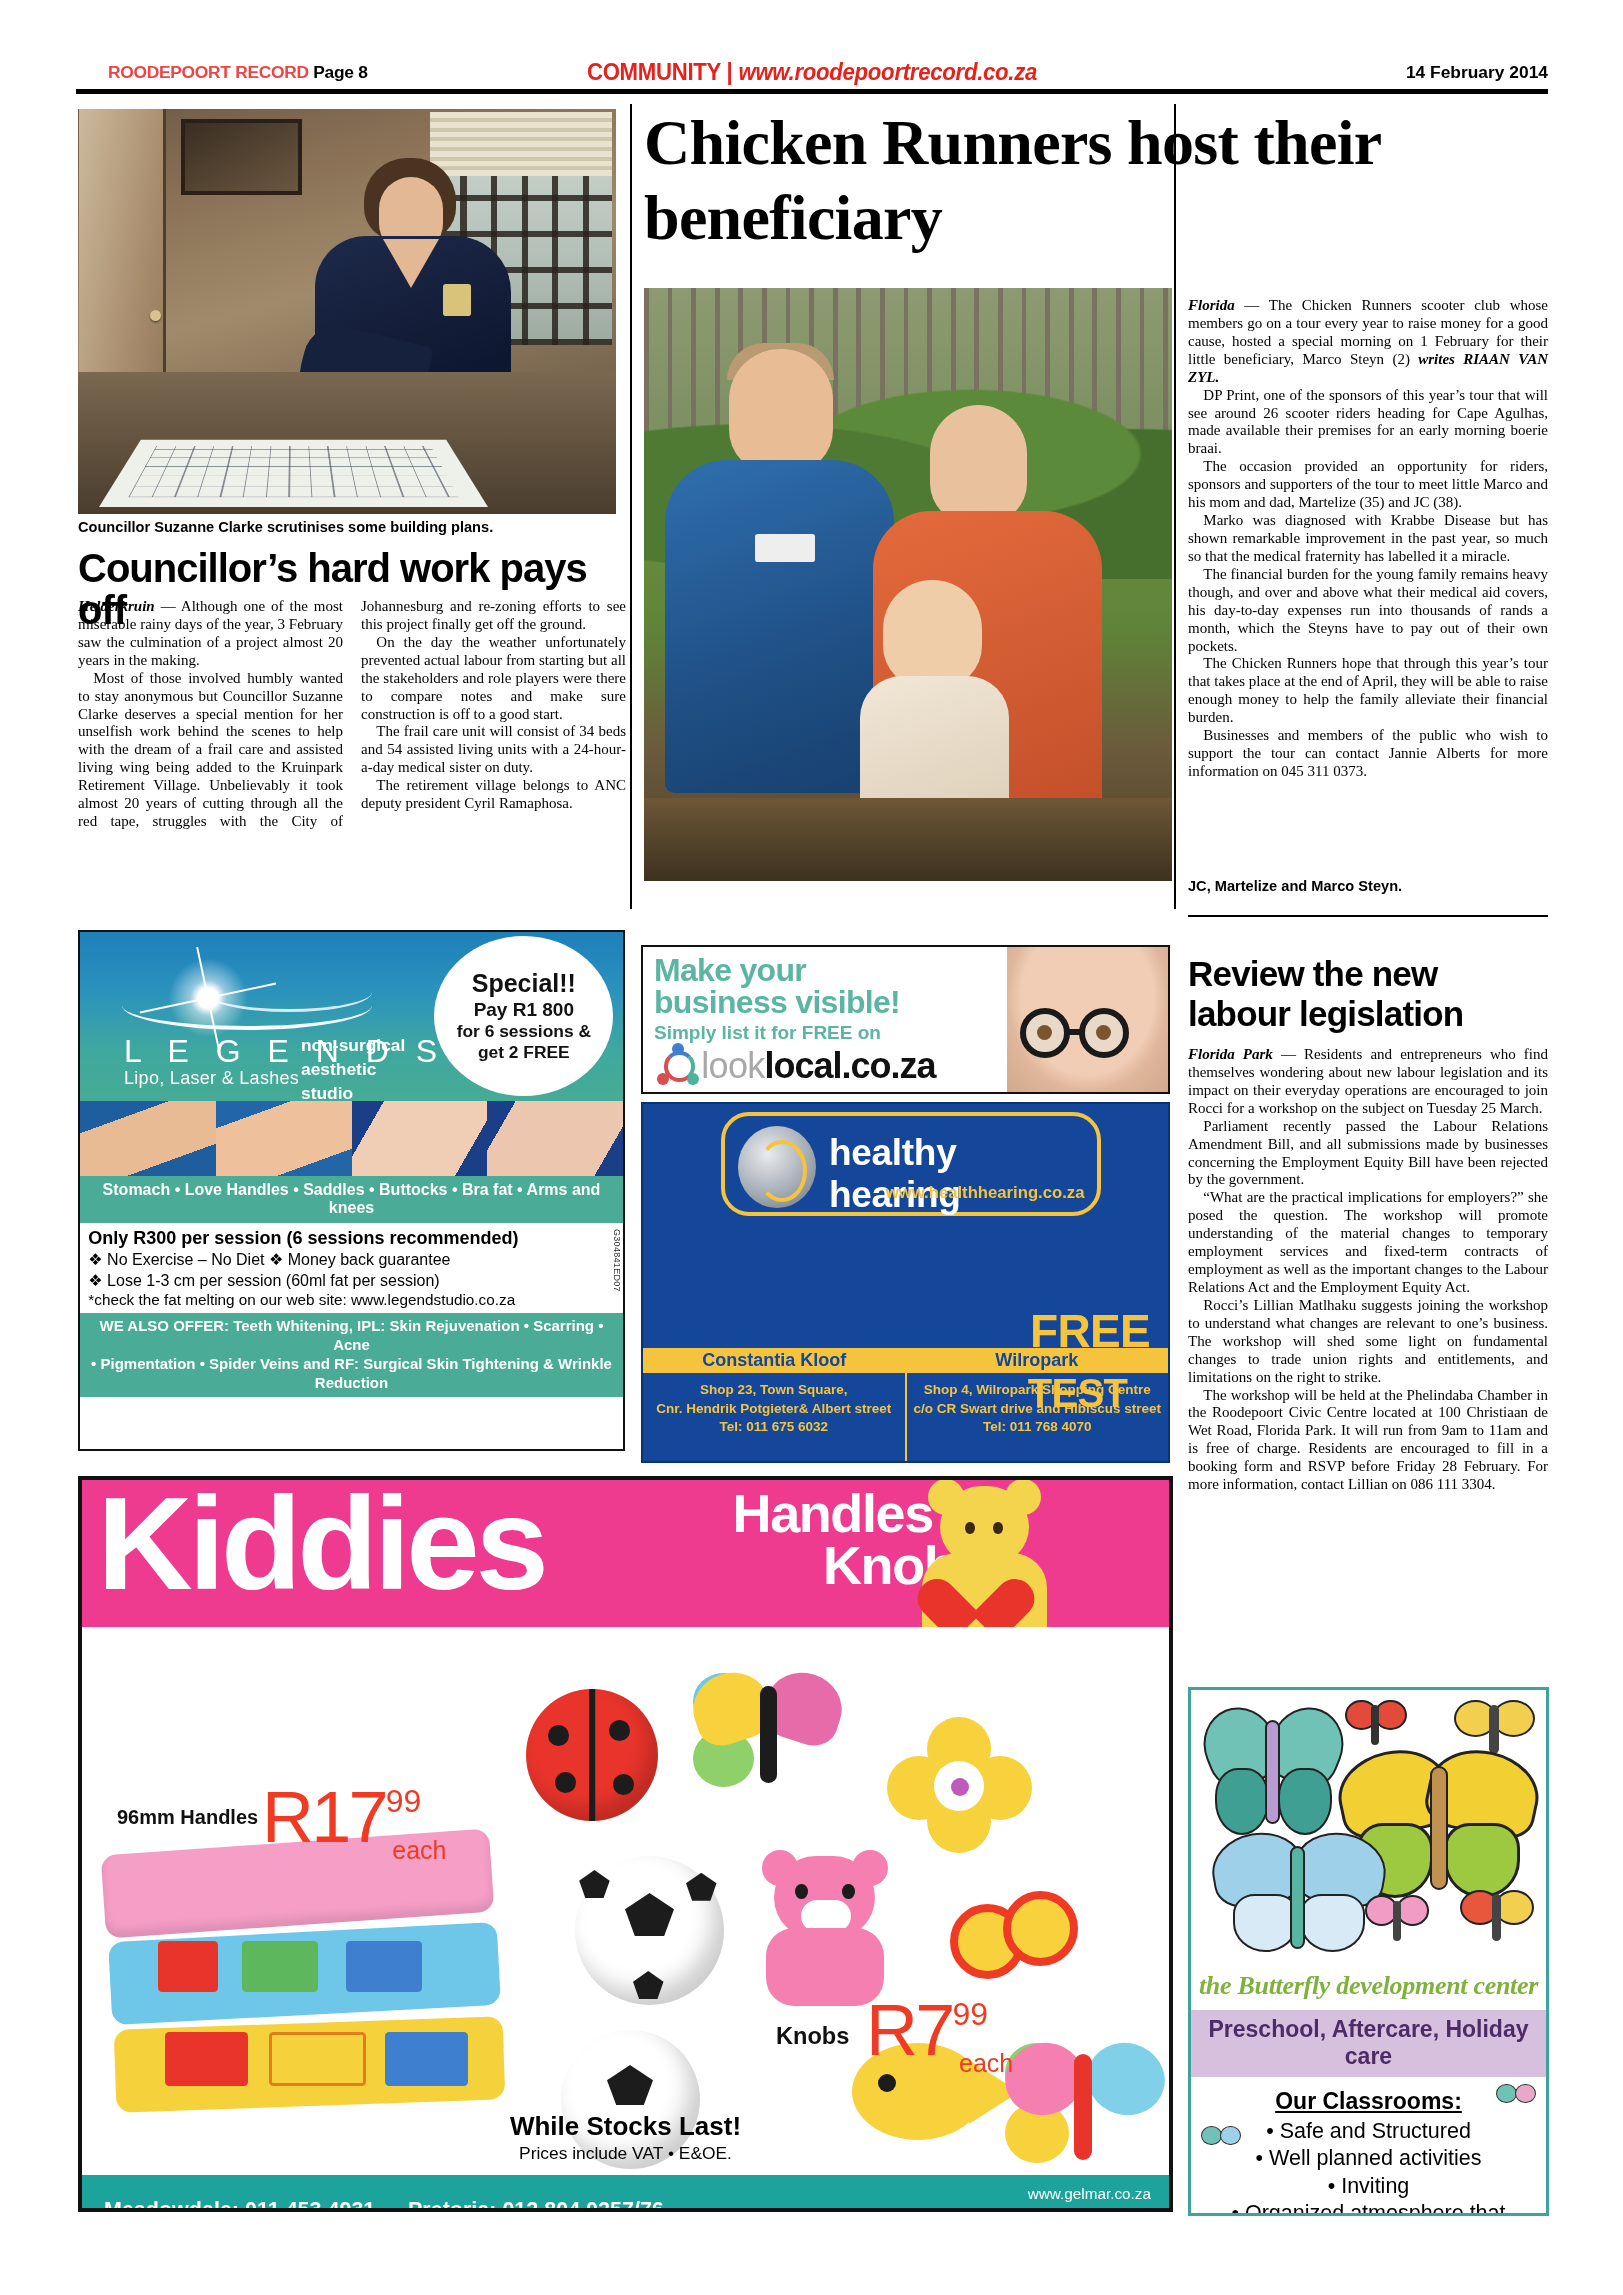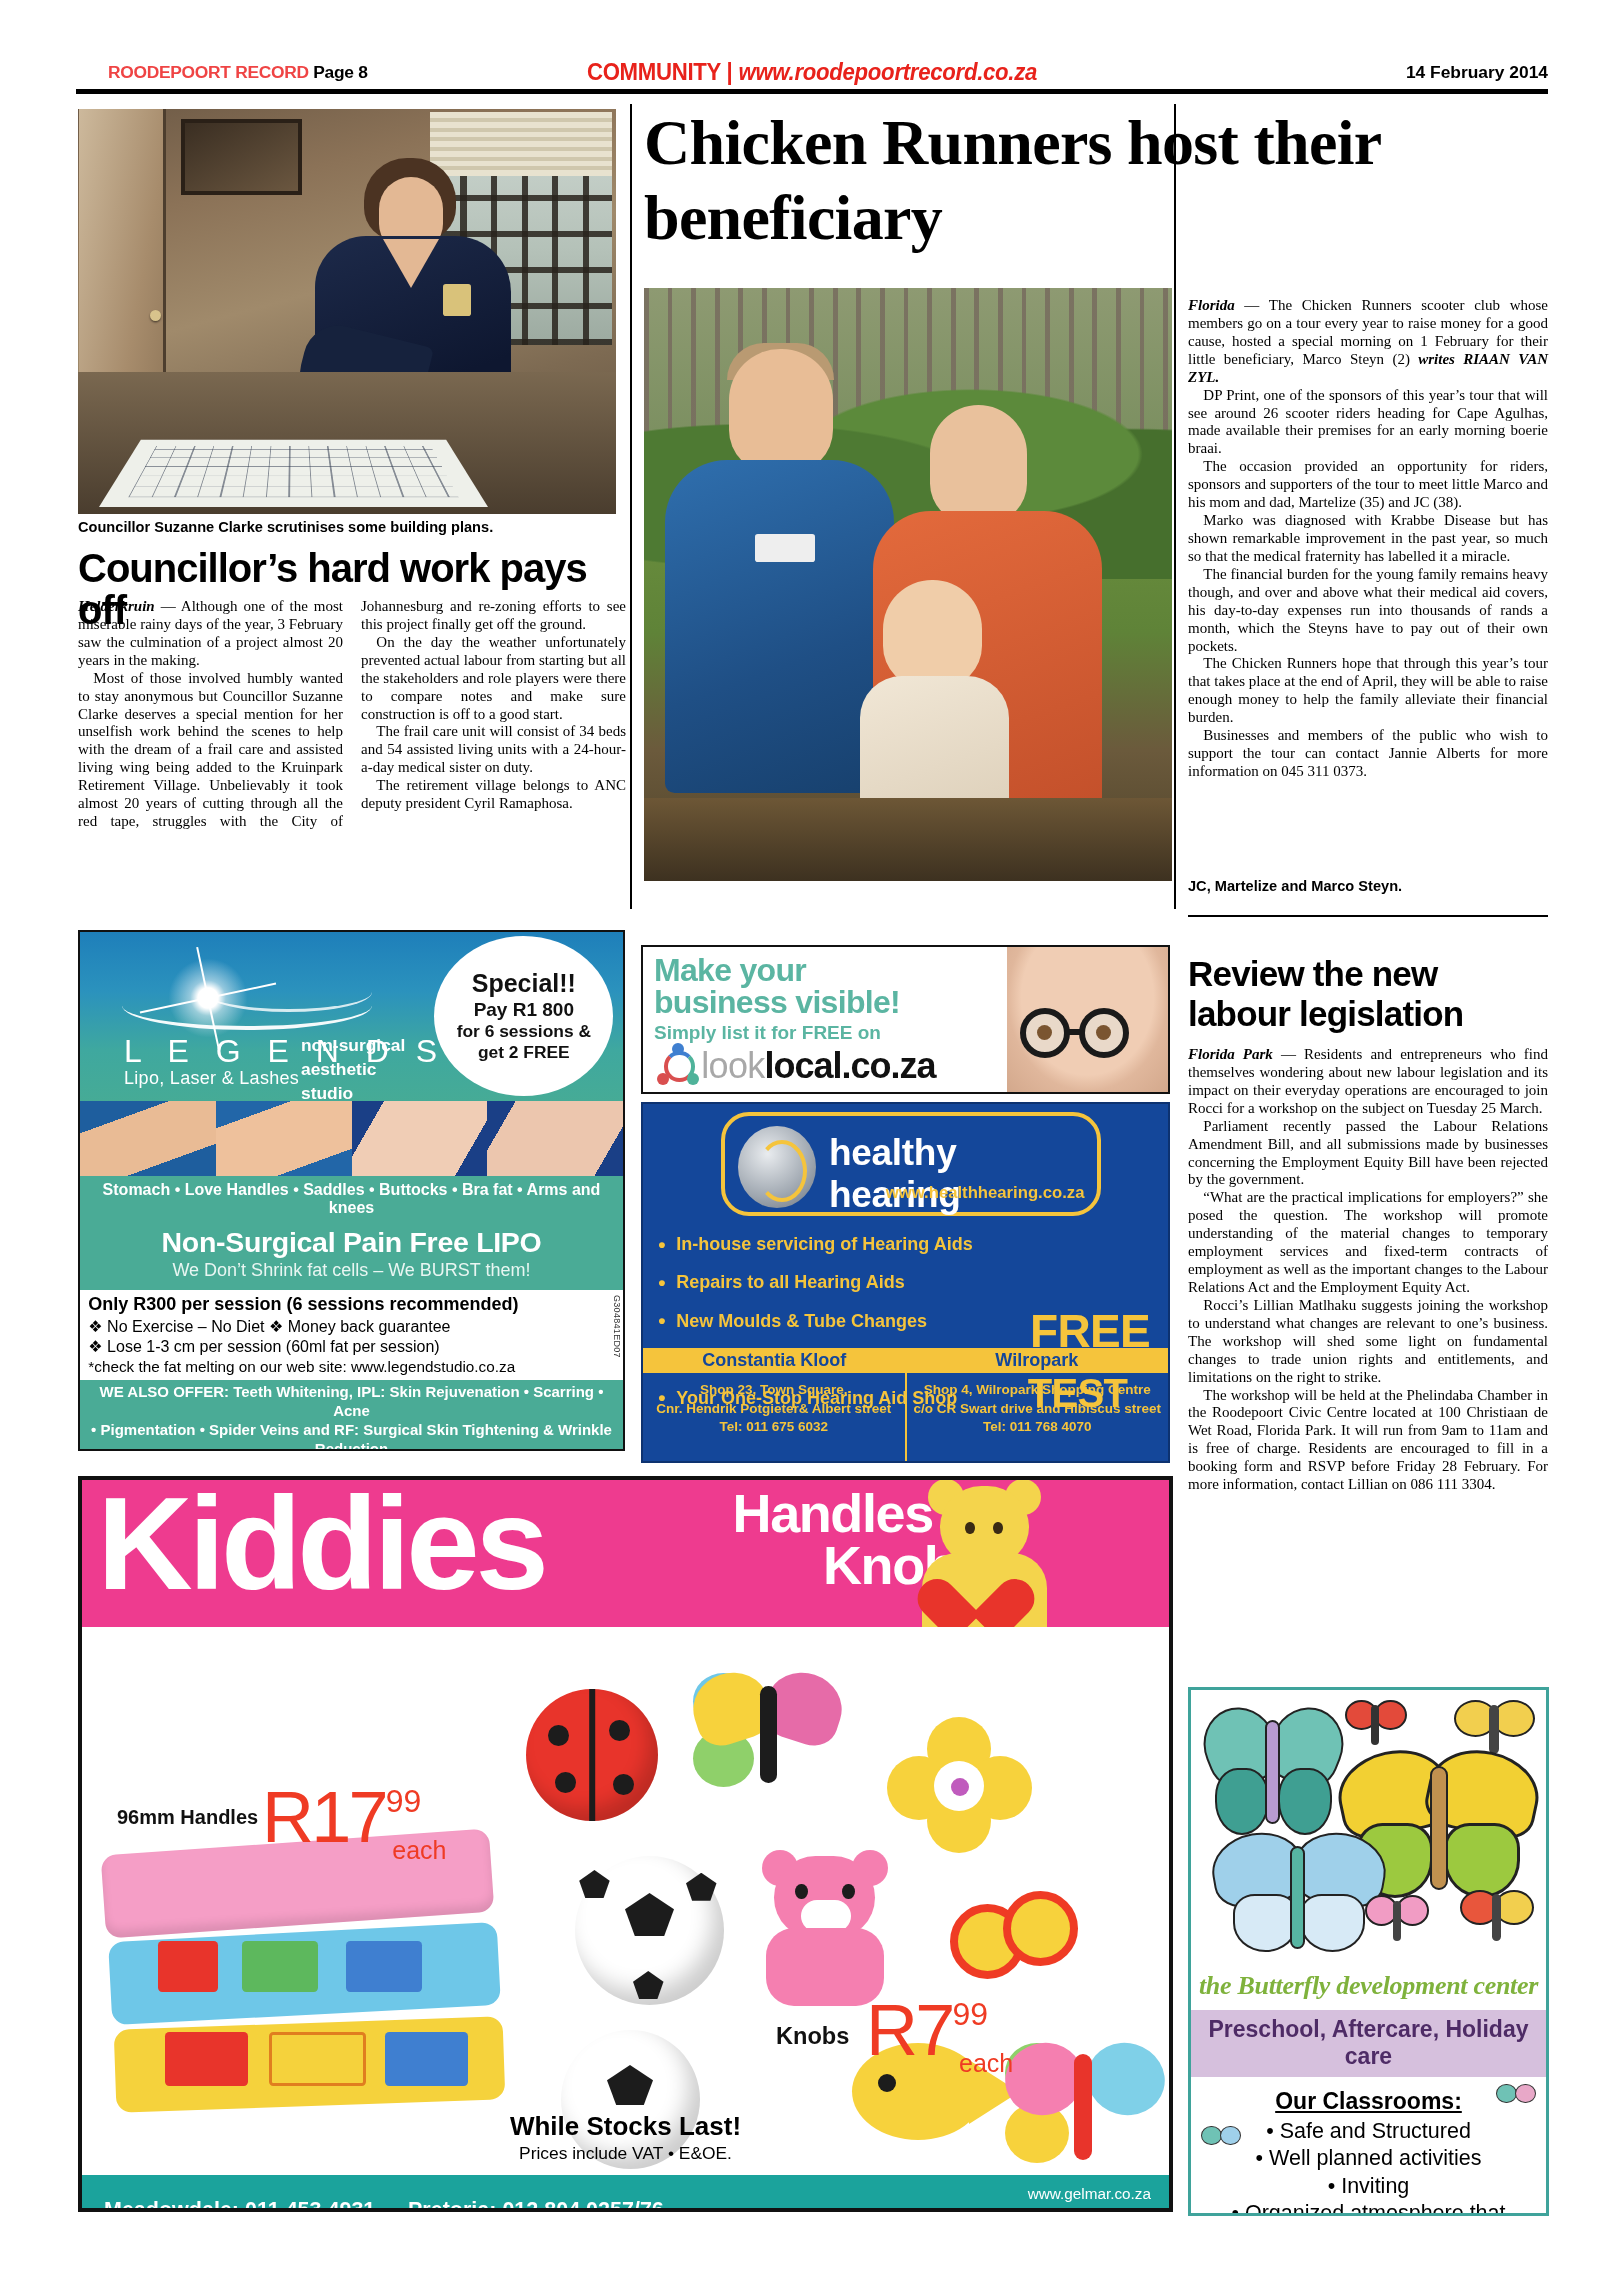--- a/index.html
+++ b/index.html
@@ -751,24 +751,20 @@
         <div class="b4">get 2 FREE</div>
       </div>
     </div>
     <div class="lg-photos">
       <div class="lg-p1"></div>
         <div class="lg-p2"></div>
         <div class="lg-p3"></div>
         <div class="lg-p4"></div>
     </div>
     <div class="lg-bar">Stomach • Love Handles • Saddles • Buttocks • Bra fat • Arms and knees</div>
-    <div class="lg-burst">
-      <div class="h">Non-Surgical Pain Free LIPO</div>
-      <div class="s">We Don’t Shrink fat cells – We BURST them!</div>
-    </div>
     <div class="lg-white">
       <div class="t1">Only R300 per session (6 sessions recommended)</div>
       <div class="t2">❖ No Exercise – No Diet ❖ Money back guarantee</div>
       <div class="t3">❖ Lose 1-3 cm per session (60ml fat per session)</div>
       <div class="t4">*check the fat melting on our web site: www.legendstudio.co.za</div>
       <div class="lg-code">G304841ED07</div>
     </div>
     <div class="lg-offer">
       <div>WE ALSO OFFER: Teeth Whitening, IPL: Skin Rejuvenation • Scarring • Acne</div>
       <div>• Pigmentation • Spider Veins and RF: Surgical Skin Tightening &amp; Wrinkle Reduction</div>
@@ -798,27 +794,20 @@
       <div class="bridge"></div>
     </div>
   </div>
 
   <div class="ad-hearing">
     <div class="hh-logo">
       <div class="hh-ear"></div>
       <div class="hh-name">healthy  hearing</div>
       <div class="hh-url">www.healthhearing.co.za</div>
     </div>
-    <ul class="hh-list">
-      <li>In-house servicing of Hearing Aids</li>
-      <li>Repairs to all Hearing Aids</li>
-      <li>New Moulds &amp; Tube Changes</li>
-      <li>Siemens batteries - R35.00 per pkt</li>
-      <li>Your One-Stop Hearing Aid Shop</li>
-    </ul>
     <div class="hh-free">
       <div class="f1">FREE</div>
       <div class="f2">HEARING SCREEN</div>
       <div class="f3">TEST</div>
     </div>
     <div class="hh-branchbar">
       <div>Constantia Kloof</div>
       <div>Wilropark</div>
     </div>
     <div class="hh-addr">

